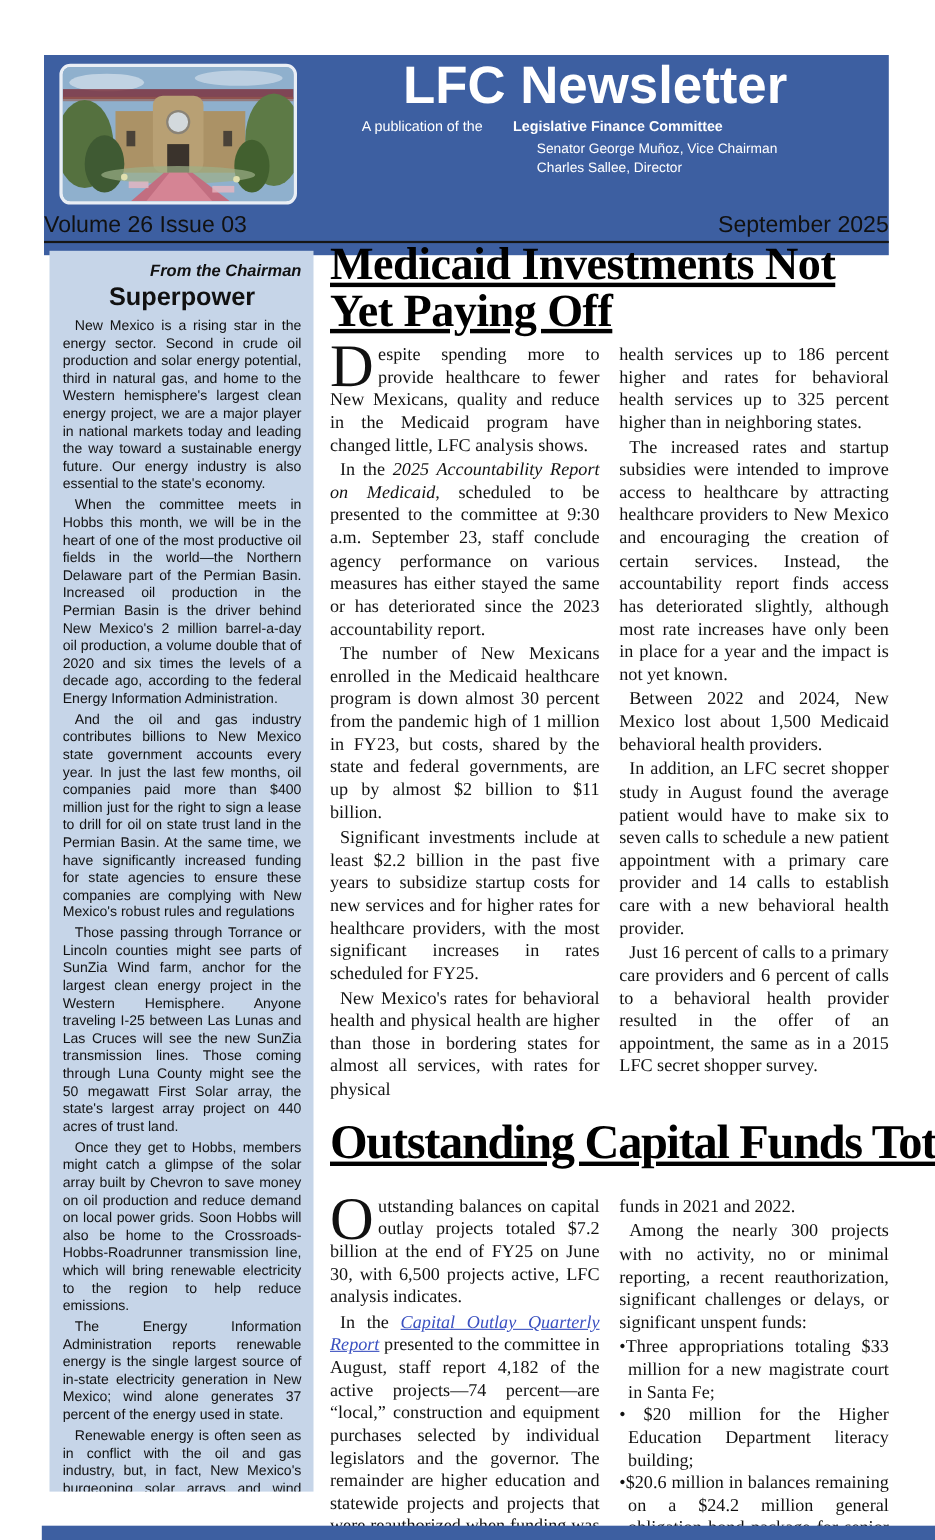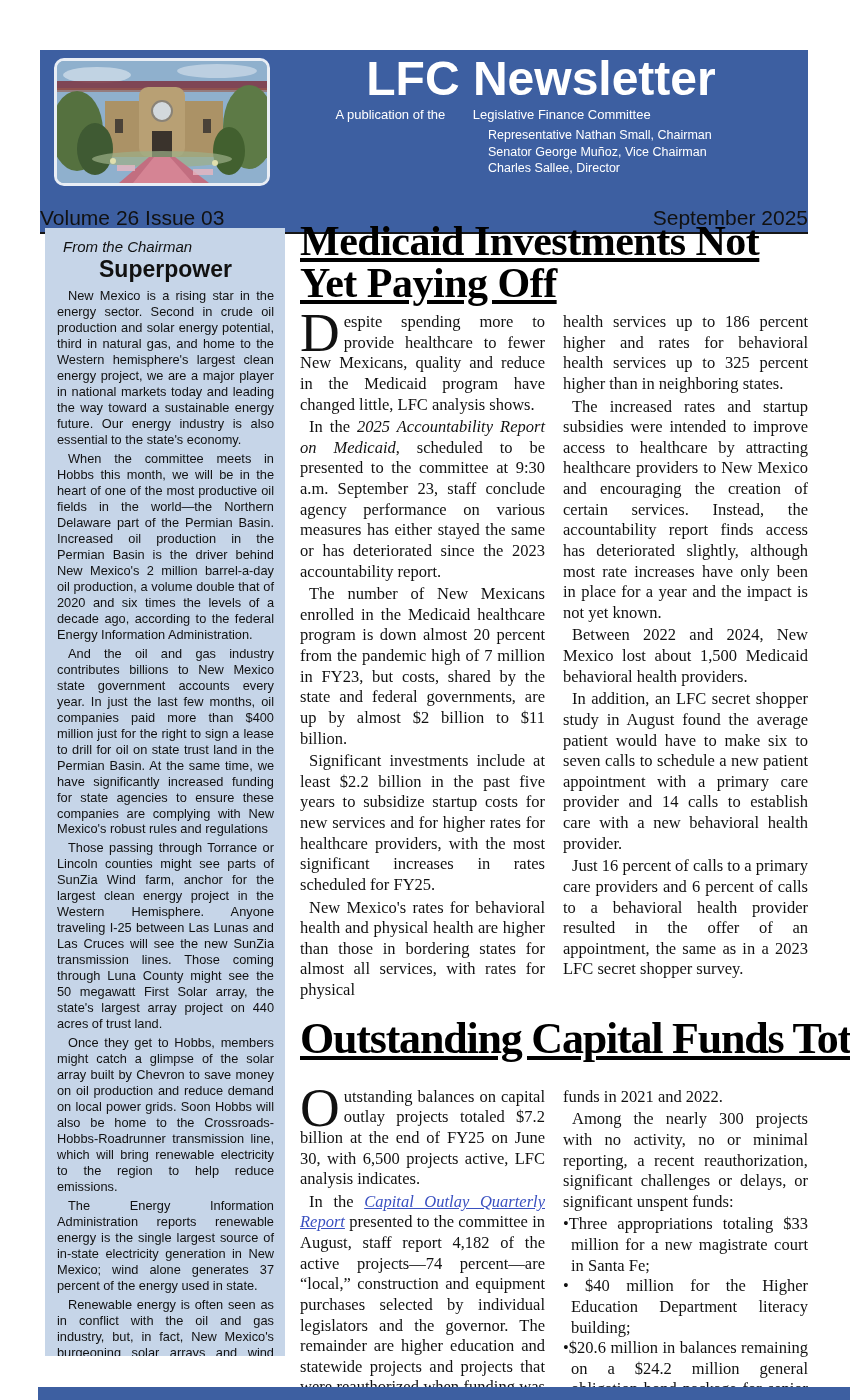--- a/index.html
+++ b/index.html
@@ -25,37 +25,37 @@
     border-radius:10px;overflow:hidden;border:3px solid #e9eef5;background:#86a8c8;
   }
   .masthead-text{position:absolute;left:240px;top:4px;right:6px;color:#ffffff;}
   .newsletter-title{
     font-size:48px;font-weight:bold;text-align:center;letter-spacing:0px;
     line-height:1.05;
   }
   .newsletter-subtitle{
     font-size:13px;text-align:center;margin-top:3px;transform:translateX(-48px);
   }
-  .newsletter-subtitle .bold{font-weight:normal;margin-left:24px;}
+  .newsletter-subtitle .bold{font-weight:bold;margin-left:24px;}
   .credits{
     margin-top:5px;margin-left:208px;font-size:12.5px;line-height:1.3;text-align:left;
   }
   
   .issue-bar{
-    position:absolute;left:40px;top:207px;width:768px;height:27px;
+    position:absolute;left:40px;top:194px;width:768px;height:27px;
     border-bottom:2px solid #161616;
     font-size:21px;display:flex;justify-content:space-between;align-items:flex-end;
     padding-bottom:2px;
   }
   
   .sidebar{
     position:absolute;left:45px;top:228px;width:240px;height:1128px;
     background:var(--sidebar_blue);padding:8px 11px 10px 12px;overflow:hidden;
   }
-  .sidebar-kicker{font-size:15px;font-weight:normal;font-style:italic;margin:2px 0 1px 6px;}
+  .sidebar-kicker{font-size:15px;font-weight:bold;font-style:italic;margin:2px 0 1px 6px;text-align:right;}
   .sidebar-title{font-size:23px;font-weight:bold;text-align:center;margin-bottom:5px;}
   .sidebar-body{font-size:12.8px;line-height:1.25;text-align:justify;hyphens:auto;-webkit-hyphens:auto;}
   .sidebar-body p{margin:0 0 3px 0;text-indent:11px;}
   
   .main{
     position:absolute;left:300px;top:220px;width:508px;
     font-family:"Liberation Serif",serif;
   }
   .headline{
     font-family:"Liberation Serif",serif;font-weight:bold;color:#000;
@@ -105,21 +105,20 @@
         <rect x="60" y="104" width="18" height="6" fill="#e7b7c0" opacity="0.8"></rect>
         <rect x="136" y="108" width="20" height="6" fill="#e7b7c0" opacity="0.8"></rect>
         <circle cx="56" cy="100" r="3" fill="#e0dfae"></circle>
         <circle cx="158" cy="102" r="3" fill="#e0dfae"></circle>
       </svg>
     </div>
     <div class="masthead-text">
       <div class="newsletter-title">LFC Newsletter</div>
       <div class="newsletter-subtitle"><span>A publication of the </span><span class="bold">Legislative Finance Committee</span></div>
       <div class="credits">
-        <div>Representative Nathan Small, Chairman</div>
         <div>Senator George Muñoz, Vice Chairman</div>
         <div>Charles Sallee, Director</div>
       </div>
     </div>
   </div>
 
   <div class="issue-bar">
     <span>Volume 26 Issue 03</span>
     <span>September 2025</span>
   </div>
@@ -140,47 +139,47 @@
   </div>
 
   <div class="main">
 
     <div class="article">
       <div class="headline">Medicaid Investments Not Yet Paying Off</div>
       <div class="cols">
         <div class="col">
             <p class="noindent"><span class="dropcap">D</span><span>espite spending more to provide healthcare to fewer New Mexicans, quality and reduce in the Medicaid program have changed little, LFC analysis shows.</span></p>
             <p><span>In the </span><span class="italic">2025 Accountability Report on Medicaid</span><span>, scheduled to be presented to the committee at 9:30 a.m. September 23, staff conclude agency performance on various measures has either stayed the same or has deteriorated since the 2023 accountability report.</span></p>
-            <p><span>The number of New Mexicans enrolled in the Medicaid healthcare program is down almost 20 percent from the pandemic high of 7 million in FY23, but costs, shared by the state and federal governments, are up by almost $2 billion to $11 billion.</span></p>
+            <p><span>The number of New Mexicans enrolled in the Medicaid healthcare program is down almost 30 percent from the pandemic high of 1 million in FY23, but costs, shared by the state and federal governments, are up by almost $2 billion to $11 billion.</span></p>
             <p><span>Significant investments include at least $2.2 billion in the past five years to subsidize startup costs for new services and for higher rates for healthcare providers, with the most significant increases in rates scheduled for FY25.</span></p>
             <p><span>New Mexico's rates for behavioral health and physical health are higher than those in bordering states for almost all services, with rates for physical</span></p>
           </div>
         <div class="col">
             <p class="noindent"><span>health services up to 186 percent higher and rates for behavioral health services up to 325 percent higher than in neighboring states.</span></p>
             <p><span>The increased rates and startup subsidies were intended to improve access to healthcare by attracting healthcare providers to New Mexico and encouraging the creation of certain services. Instead, the accountability report finds access has deteriorated slightly, although most rate increases have only been in place for a year and the impact is not yet known.</span></p>
             <p><span>Between 2022 and 2024, New Mexico lost about 1,500 Medicaid behavioral health providers.</span></p>
             <p><span>In addition, an LFC secret shopper study in August found the average patient would have to make six to seven calls to schedule a new patient appointment with a primary care provider and 14 calls to establish care with a new behavioral health provider.</span></p>
-            <p><span>Just 16 percent of calls to a primary care providers and 6 percent of calls to a behavioral health provider resulted in the offer of an appointment, the same as in a 2023 LFC secret shopper survey.</span></p>
+            <p><span>Just 16 percent of calls to a primary care providers and 6 percent of calls to a behavioral health provider resulted in the offer of an appointment, the same as in a 2015 LFC secret shopper survey.</span></p>
           </div>
       </div>
     </div>
 
     <div class="article">
       <div class="headline single">Outstanding Capital Funds Totals $7.2B</div>
       <div class="cols">
         <div class="col">
             <p class="noindent"><span class="dropcap">O</span><span>utstanding balances on capital outlay projects totaled $7.2 billion at the end of FY25 on June 30, with 6,500 projects active, LFC analysis indicates.</span></p>
             <p><span>In the </span><span class="link">Capital Outlay Quarterly Report</span><span> presented to the committee in August, staff report 4,182 of the active projects—74 percent—are “local,” construction and equipment purchases selected by individual legislators and the governor. The remainder are higher education and statewide projects and projects that were reauthorized when funding was about to expire.</span></p>
             <p><span>About 60 percent of the funds are for projects authorized by the Legislature, while slightly over a quarter is for public school construction. The remainder is for water, tribal, and housing projects and projects for the substandard communities called colonias, which receive earmarked severance tax bond proceeds, and special projects funded by the Legislature from surplus</span></p>
           </div>
         <div class="col">
             <p class="noindent"><span>funds in 2021 and 2022.</span></p>
             <p><span>Among the nearly 300 projects with no activity, no or minimal reporting, a recent reauthorization, significant challenges or delays, or significant unspent funds:</span></p>
             <p class="bullet"><span>Three appropriations totaling $33 million for a new magistrate court in Santa Fe;</span></p>
-            <p class="bullet"><span> $40 million for the Higher Education Department literacy building;</span></p>
+            <p class="bullet"><span> $20 million for the Higher Education Department literacy building;</span></p>
             <p class="bullet"><span>$20.6 million in balances remaining on a $24.2 million general obligation bond package for senior centers approved by voters in 2022;</span></p>
             <p class="bullet"><span>$13.8 million in balances remaining on a $15 million appropriation for a state office building;</span></p>
           </div>
       </div>
     </div>
 
   </div>
 
   <div class="footer-bar"></div>
 

